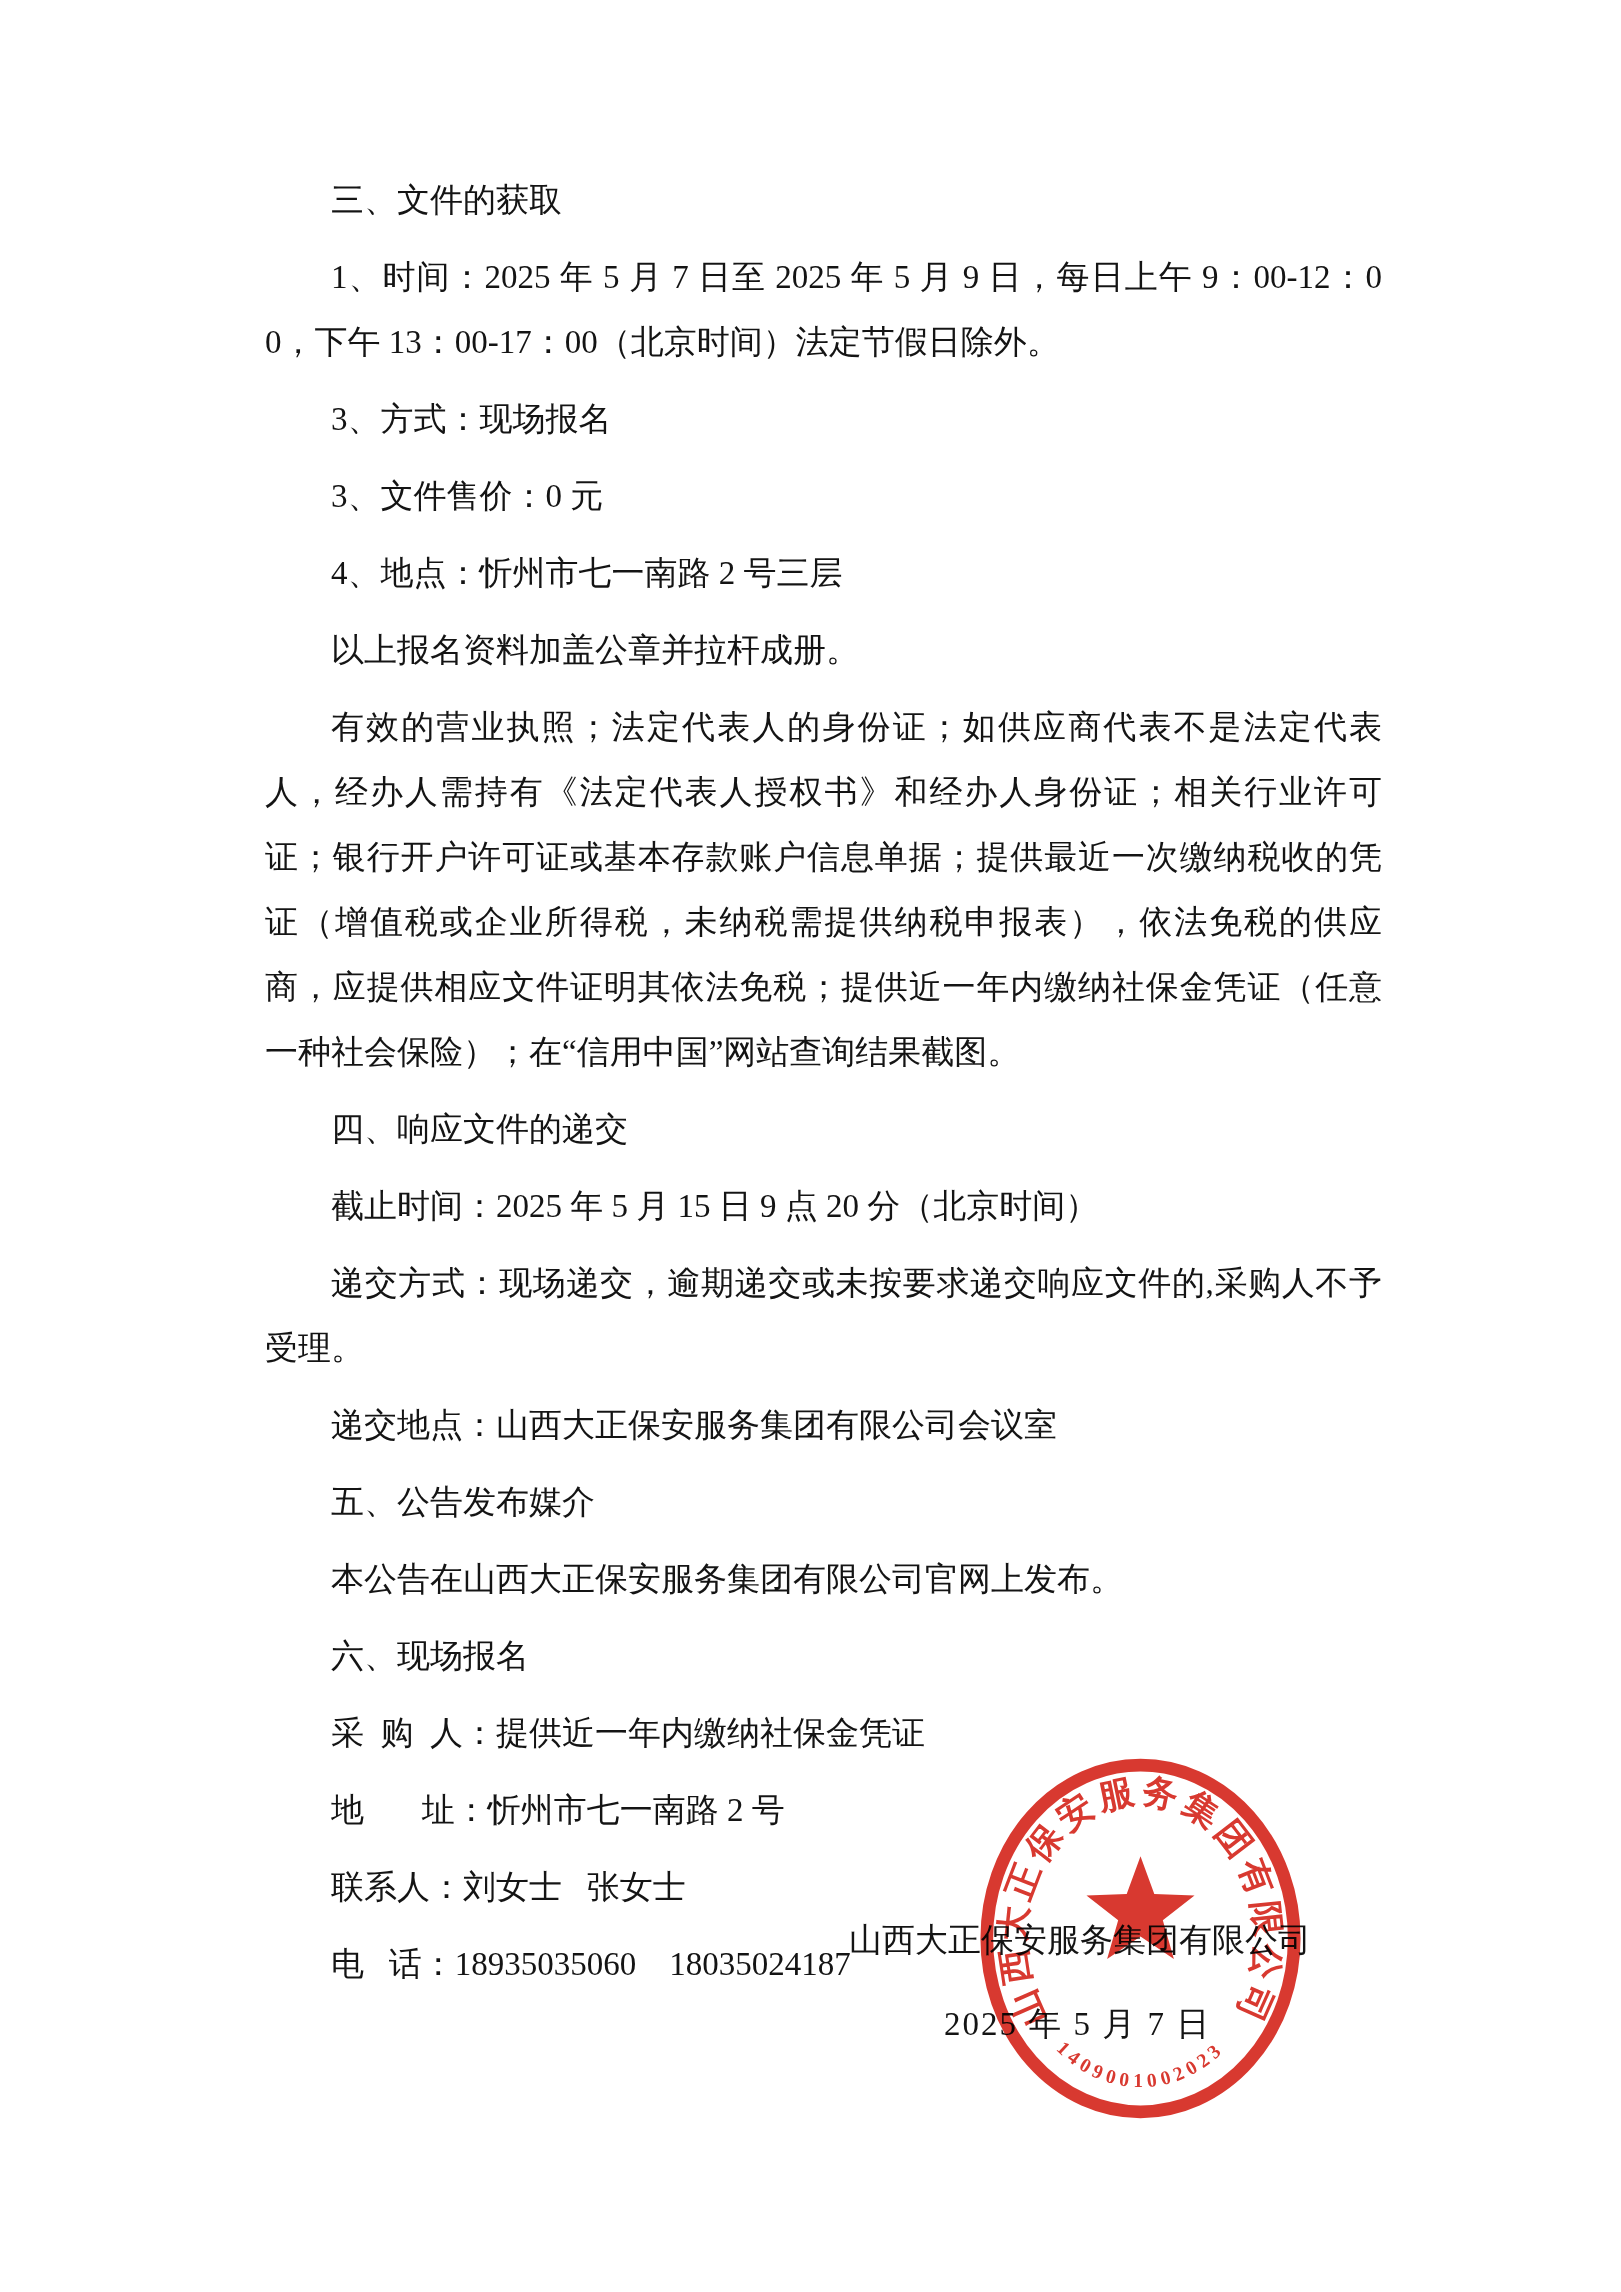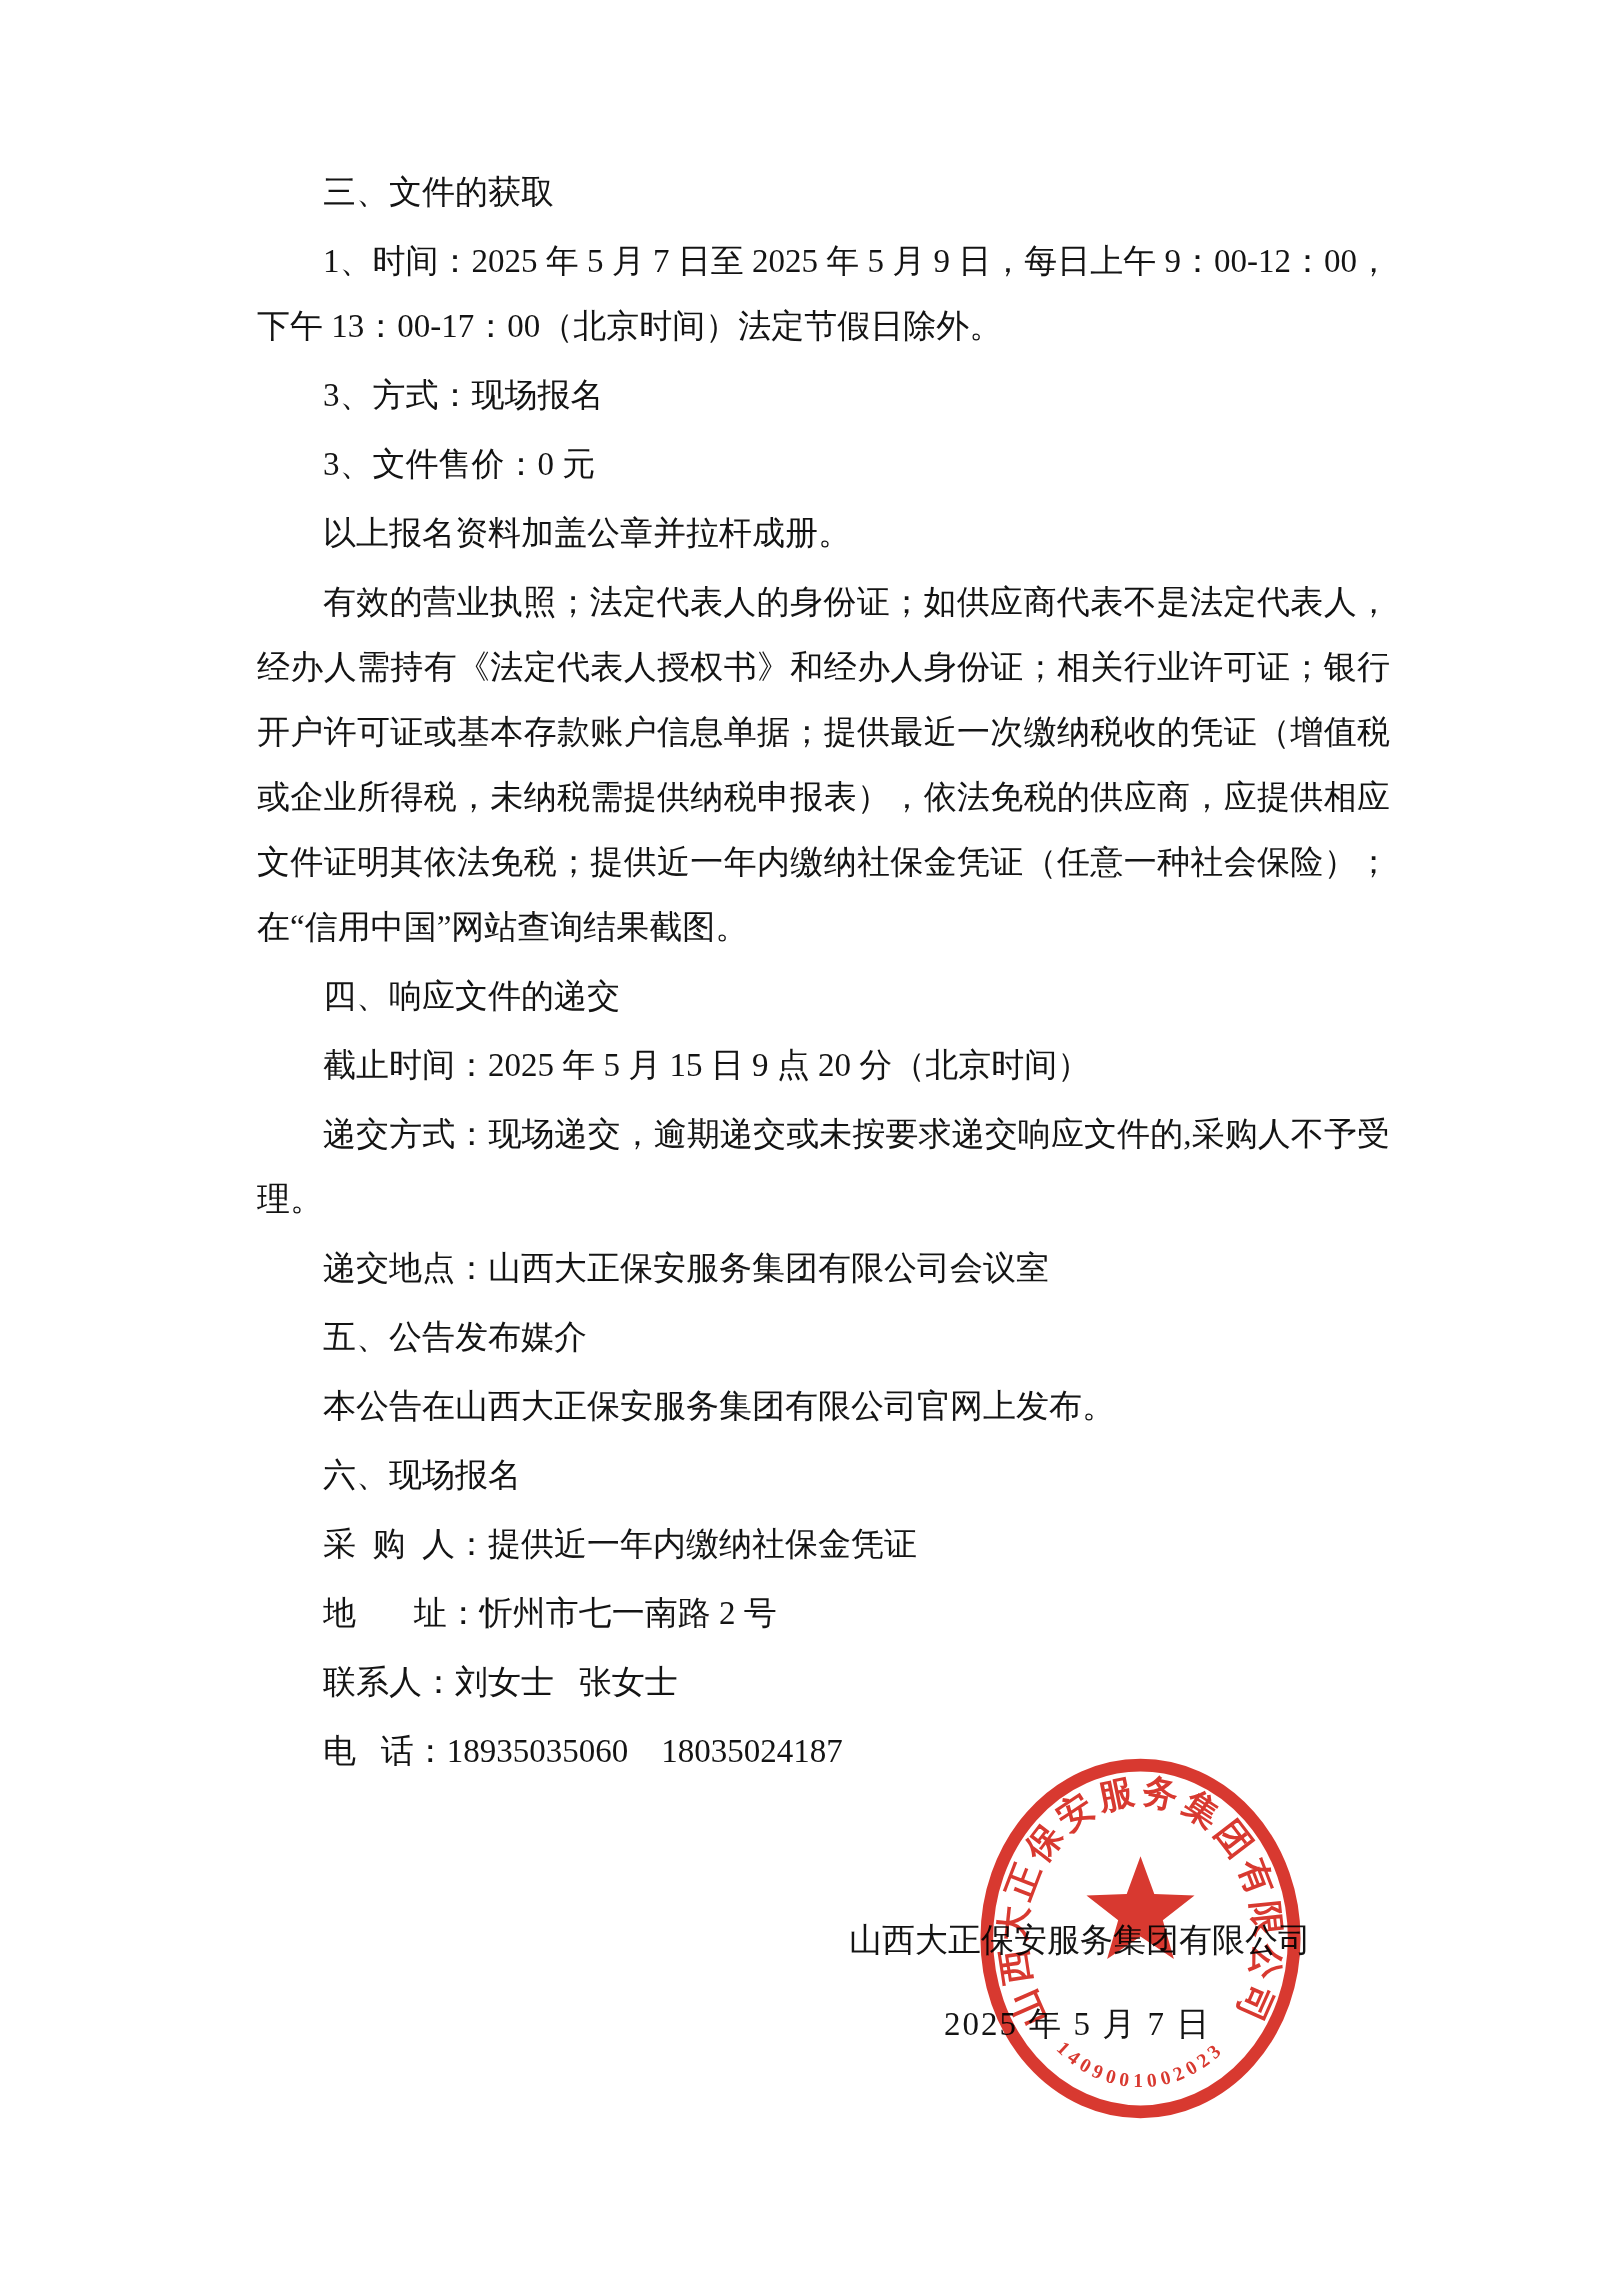--- a/index.html
+++ b/index.html
@@ -13,21 +13,21 @@
   }
   .doc {
     position:absolute;
     left:253px; top:156px;
     width:1141px;
     font-size:33px;
     line-height:65px;
     text-align:justify;
   }
   .doc p.line {
-    margin:4px;
+    margin:12px;
     text-indent:2em;
     white-space:pre-wrap;
     word-break:break-all;
   }
   .sig-line {
     position:absolute;
     font-size:33px;
     line-height:43px;
     white-space:pre;
     color:#141414;
@@ -50,20 +50,21 @@
 </head>
 <body>
 
 <div class="page">
 
   <div class="doc">
       <p class="line">三、文件的获取</p>
       <p class="line">1、时间：2025 年 5 月 7 日至 2025 年 5 月 9 日，每日上午 9：00-12：00，下午 13：00-17：00（北京时间）法定节假日除外。</p>
       <p class="line">3、方式：现场报名</p>
       <p class="line">3、文件售价：0 元</p>
+      <p class="line">4、地点：忻州市七一南路 2 号三层</p>
       <p class="line">以上报名资料加盖公章并拉杆成册。</p>
       <p class="line">有效的营业执照；法定代表人的身份证；如供应商代表不是法定代表人，经办人需持有《法定代表人授权书》和经办人身份证；相关行业许可证；银行开户许可证或基本存款账户信息单据；提供最近一次缴纳税收的凭证（增值税或企业所得税，未纳税需提供纳税申报表），依法免税的供应商，应提供相应文件证明其依法免税；提供近一年内缴纳社保金凭证（任意一种社会保险）；在“信用中国”网站查询结果截图。</p>
       <p class="line">四、响应文件的递交</p>
       <p class="line">截止时间：2025 年 5 月 15 日 9 点 20 分（北京时间）</p>
       <p class="line">递交方式：现场递交，逾期递交或未按要求递交响应文件的,采购人不予受理。</p>
       <p class="line">递交地点：山西大正保安服务集团有限公司会议室</p>
       <p class="line">五、公告发布媒介</p>
       <p class="line">本公告在山西大正保安服务集团有限公司官网上发布。</p>
       <p class="line">六、现场报名</p>
       <p class="line">采  购  人：提供近一年内缴纳社保金凭证</p>

